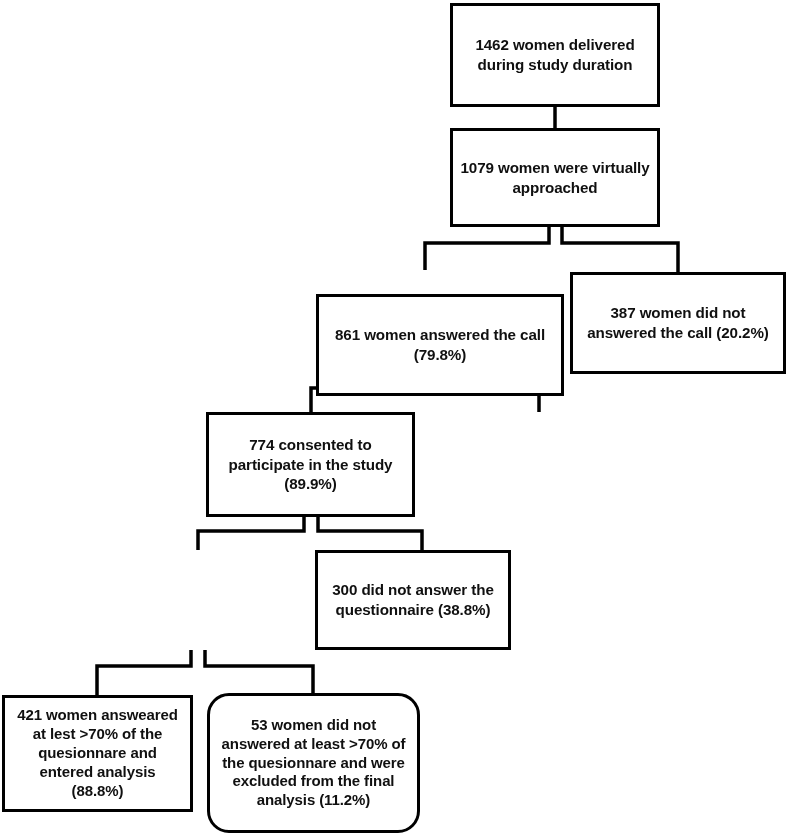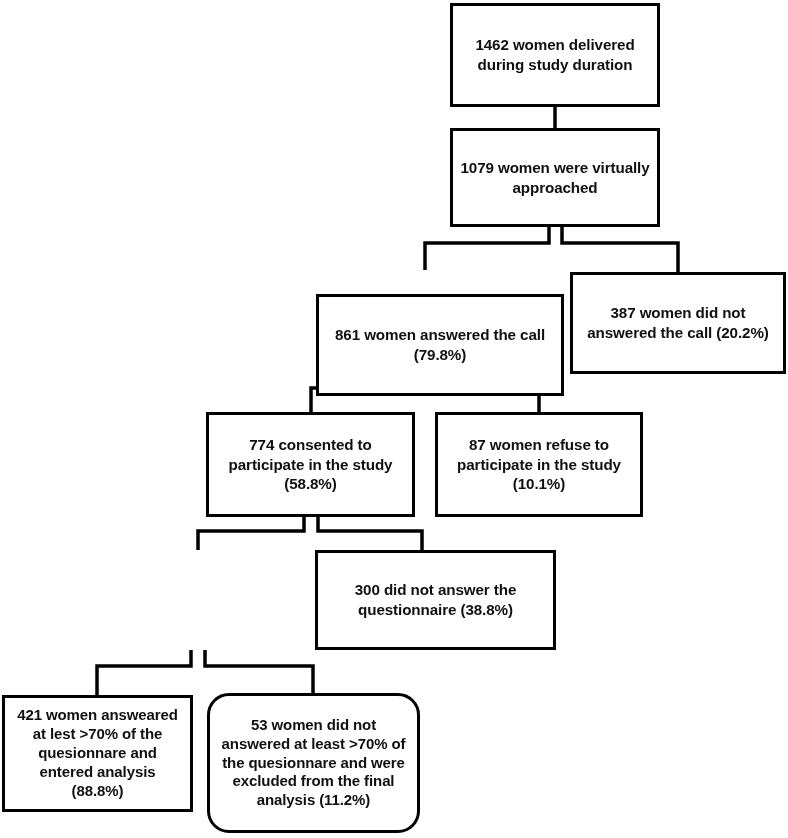--- a/index.html
+++ b/index.html
@@ -87,29 +87,26 @@
 
   <div class="node n-l3a" style="left:316px; top:270px; width:248px; height:102px;margin-top:24px;">
     <span class="node-label">861 women answered the call (79.8%)</span>
   </div>
 
   <div class="node n-l3b" style="left:570px; top:272px; width:216px; height:102px;">
     <span class="node-label">387 women did not answered the call (20.2%)</span>
   </div>
 
   <div class="node n-l4a" style="left:206px; top:412px; width:209px; height:105px;">
-    <span class="node-label">774 consented to participate in the study (58.8%)</span>
-  </div>
-
-  <div class="node n-l4b" style="left:435px; top:412px; width:208px; height:105px;">
-    <span class="node-label">87 women refuse to participate in the study (10.1%)</span>
+    <span class="node-label">774 consented to participate in the study (89.9%)</span>
   </div>
 
 
-  <div class="node n-l5b" style="left:315px; top:550px; width:241px; height:100px;">
+
+  <div class="node n-l5b" style="left:315px; top:550px; width:196px; height:100px;">
     <span class="node-label">300 did not answer the questionnaire (38.8%)</span>
   </div>
 
   <div class="node n-l6a" style="left:2px; top:695px; width:191px; height:117px;align-items:center;">
     <span class="node-label">421 women answeared at lest &gt;70% of the quesionnare and entered analysis (88.8%)</span>
   </div>
 
   <div class="node n-l6b" style="left:207px; top:693px; width:213px; height:140px;border-radius:22px;">
     <span class="node-label">53 women did not answered at least &gt;70% of the quesionnare and were excluded from the final analysis (11.2%)</span>
   </div>

